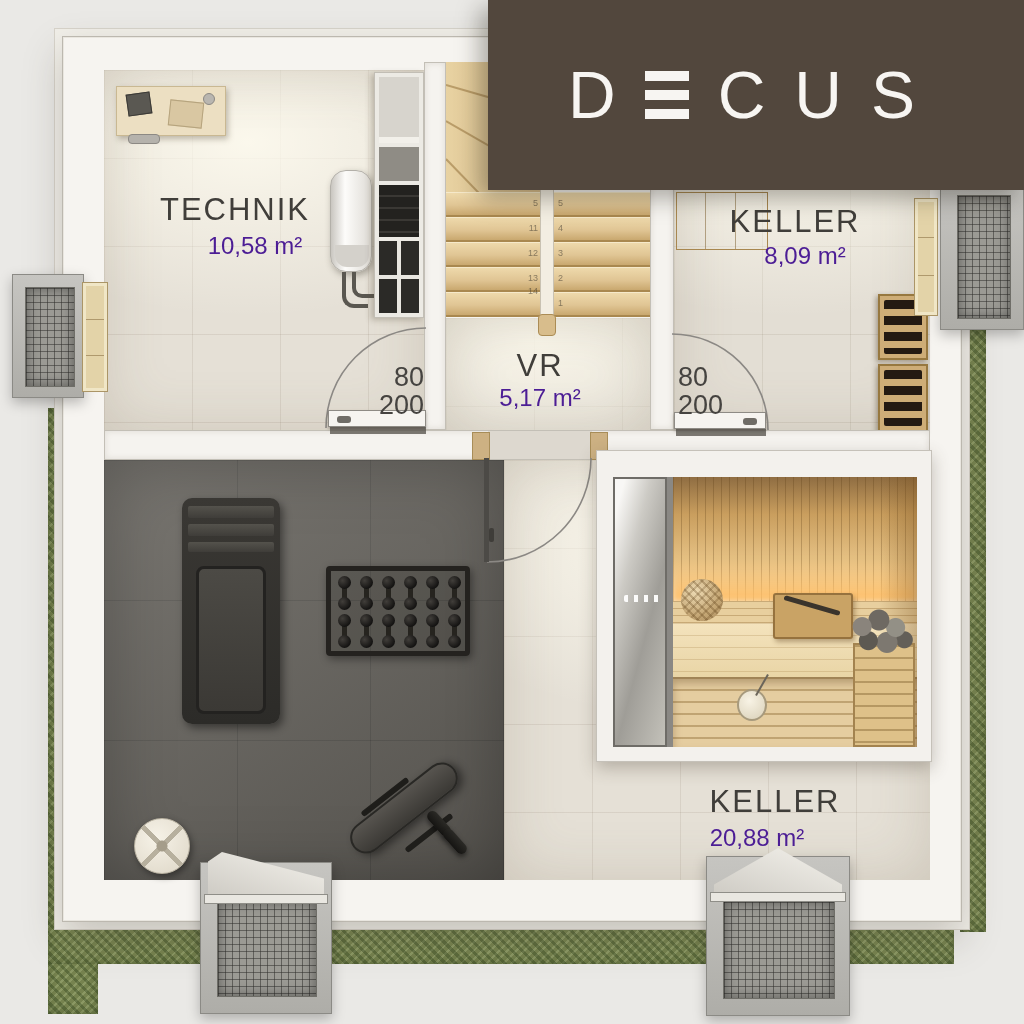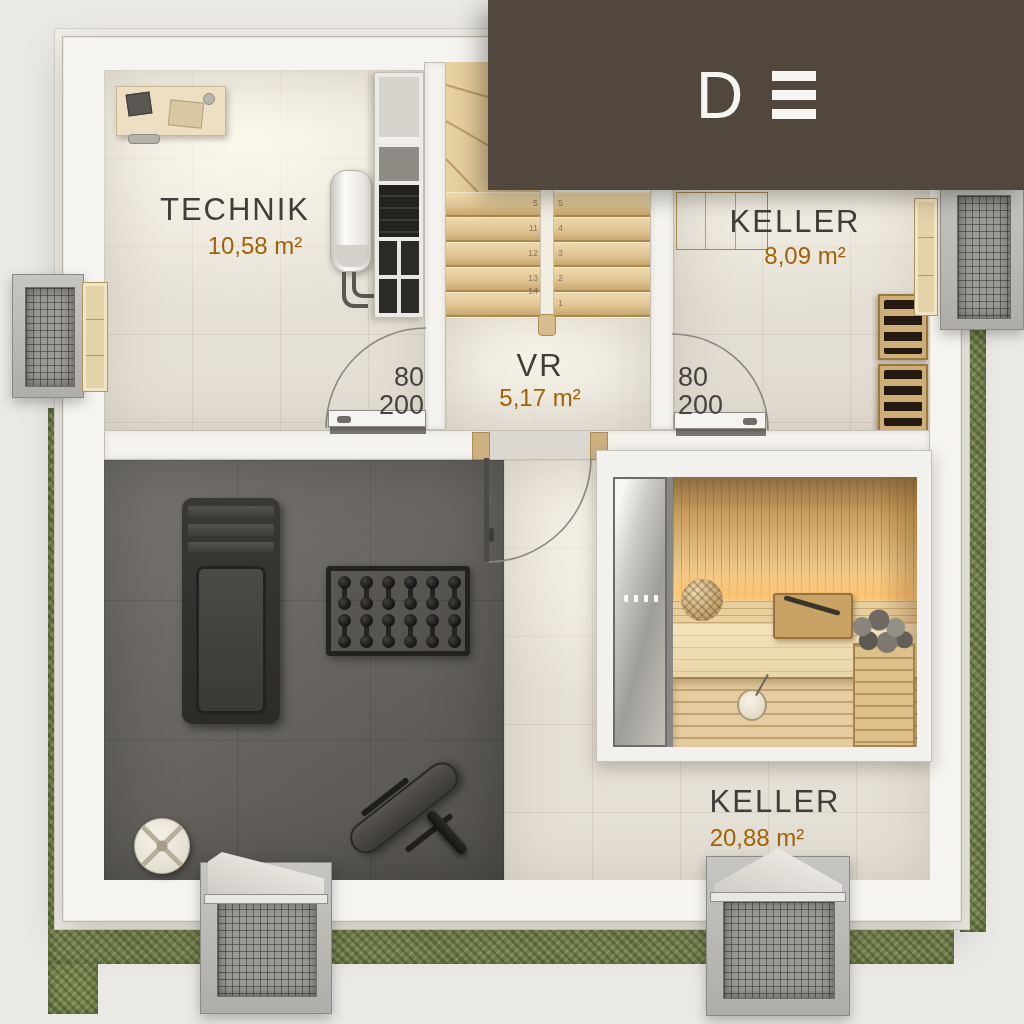--- a/index.html
+++ b/index.html
@@ -38,21 +38,21 @@
   .tread{background:linear-gradient(180deg,#eed9ab 0%,#e0c594 55%,#c9a86f 100%);
     border-top:1px solid #f6e9ca;border-bottom:2px solid #a9884f;}
   .winder{background:linear-gradient(90deg,#e8d2a2,#d9bd8a);overflow:hidden;}
   .wline{position:absolute;width:170px;height:2px;background:rgba(150,115,60,.55);transform-origin:left center;}
   .rail{background:#f3eee2;border:1px solid #c9c2b2;border-radius:2px;}
   .newel{background:#d8bd8c;border:1px solid #ab8c55;border-radius:4px;}
   .stepnum{position:absolute;font-size:9px;color:rgba(60,55,45,.55);}
 
   
   .rlabel{font-size:31px;letter-spacing:2px;color:#403e3a;text-align:center;}
-  .rarea{font-size:24px;color:#a16207;text-align:center;}
+  .rarea{font-size:24px;color:#4c1d95;text-align:center;}
   .dnum{font-size:27px;color:#454340;line-height:26px;}
 
   
   .desk{background:#ecdfc2;border:1px solid #c9b892;box-shadow:2px 3px 6px rgba(80,70,50,.35);}
   .shelf{background:#eceae4;border:1px solid #c2beb5;box-shadow:-3px 2px 6px rgba(80,70,50,.3);}
   .boiler{background:linear-gradient(90deg,#c9c6c0,#fdfcfa 35%,#dedbd5);border:1px solid #b3b0a9;border-radius:16px;box-shadow:2px 3px 7px rgba(60,55,45,.4);}
   .pipe{border:0 solid #5a5750;}
 
   
   .tm-base{background:linear-gradient(180deg,#3a3834,#2c2b28);border-radius:10px;box-shadow:3px 4px 9px rgba(0,0,0,.45);}
@@ -325,16 +325,17 @@
   <div class="a sash" style="left:710px;top:892px;width:136px;height:10px"></div>
 
   <div class="a brand" style="left:488px;top:0;width:536px;height:190px">
     <div class="wordmark">
       <span>D</span>
       <span class="ebars">
           <i></i>
           <i></i>
           <i></i>
         </span>
+      <span style="letter-spacing:29px">CUS</span>
     </div>
   </div>
 
 </div>
 
 </body></html>

